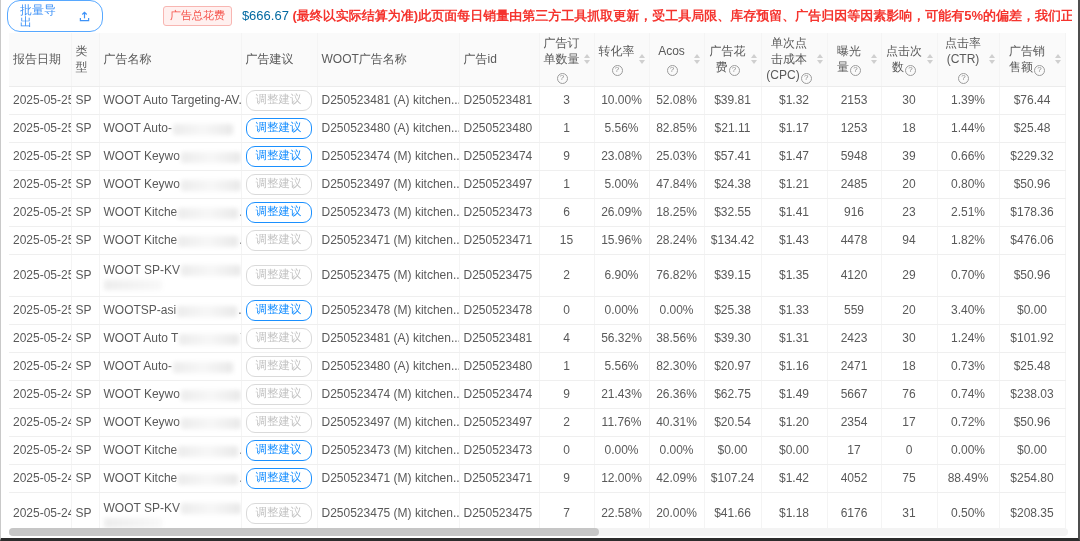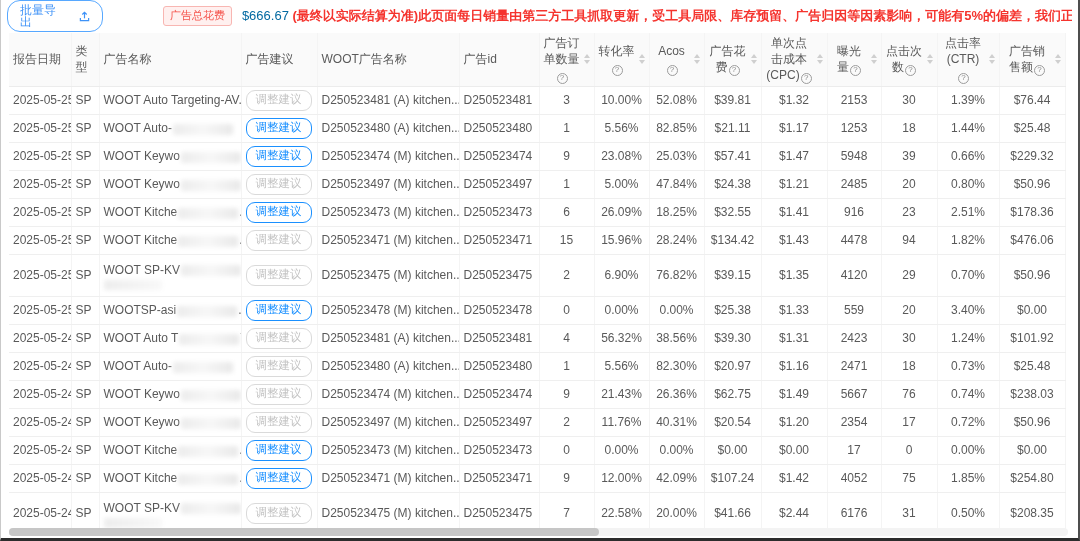--- a/index.html
+++ b/index.html
@@ -426,35 +426,35 @@
     <td><span class="adjust-btn">调整建议</span></td>
     <td>D250523471 (M) kitchen...</td>
     <td>D250523471</td>
     <td class="num">9</td>
     <td class="num">12.00%</td>
     <td class="num">42.09%</td>
     <td class="num">$107.24</td>
     <td class="num">$1.42</td>
     <td class="num">4052</td>
     <td class="num">75</td>
-    <td class="num">1.85%</td>
+    <td class="num">88.49%</td>
     <td class="num">$254.80</td>
   </tr>
           <tr class="tall">
     <td>2025-05-24</td>
     <td>SP</td>
     <td class="name-cell"><span>WOOT SP-KV</span><span class="blur-block"></span><span class="blur-line2"></span></td>
     <td><span class="adjust-btn disabled">调整建议</span></td>
     <td>D250523475 (M) kitchen...</td>
     <td>D250523475</td>
     <td class="num">7</td>
     <td class="num">22.58%</td>
     <td class="num">20.00%</td>
     <td class="num">$41.66</td>
-    <td class="num">$2.44</td>
+    <td class="num">$1.18</td>
     <td class="num">6176</td>
     <td class="num">31</td>
     <td class="num">0.50%</td>
     <td class="num">$208.35</td>
   </tr>
         </tbody>
     </table>
   </div>
 
   <div class="hscroll">

